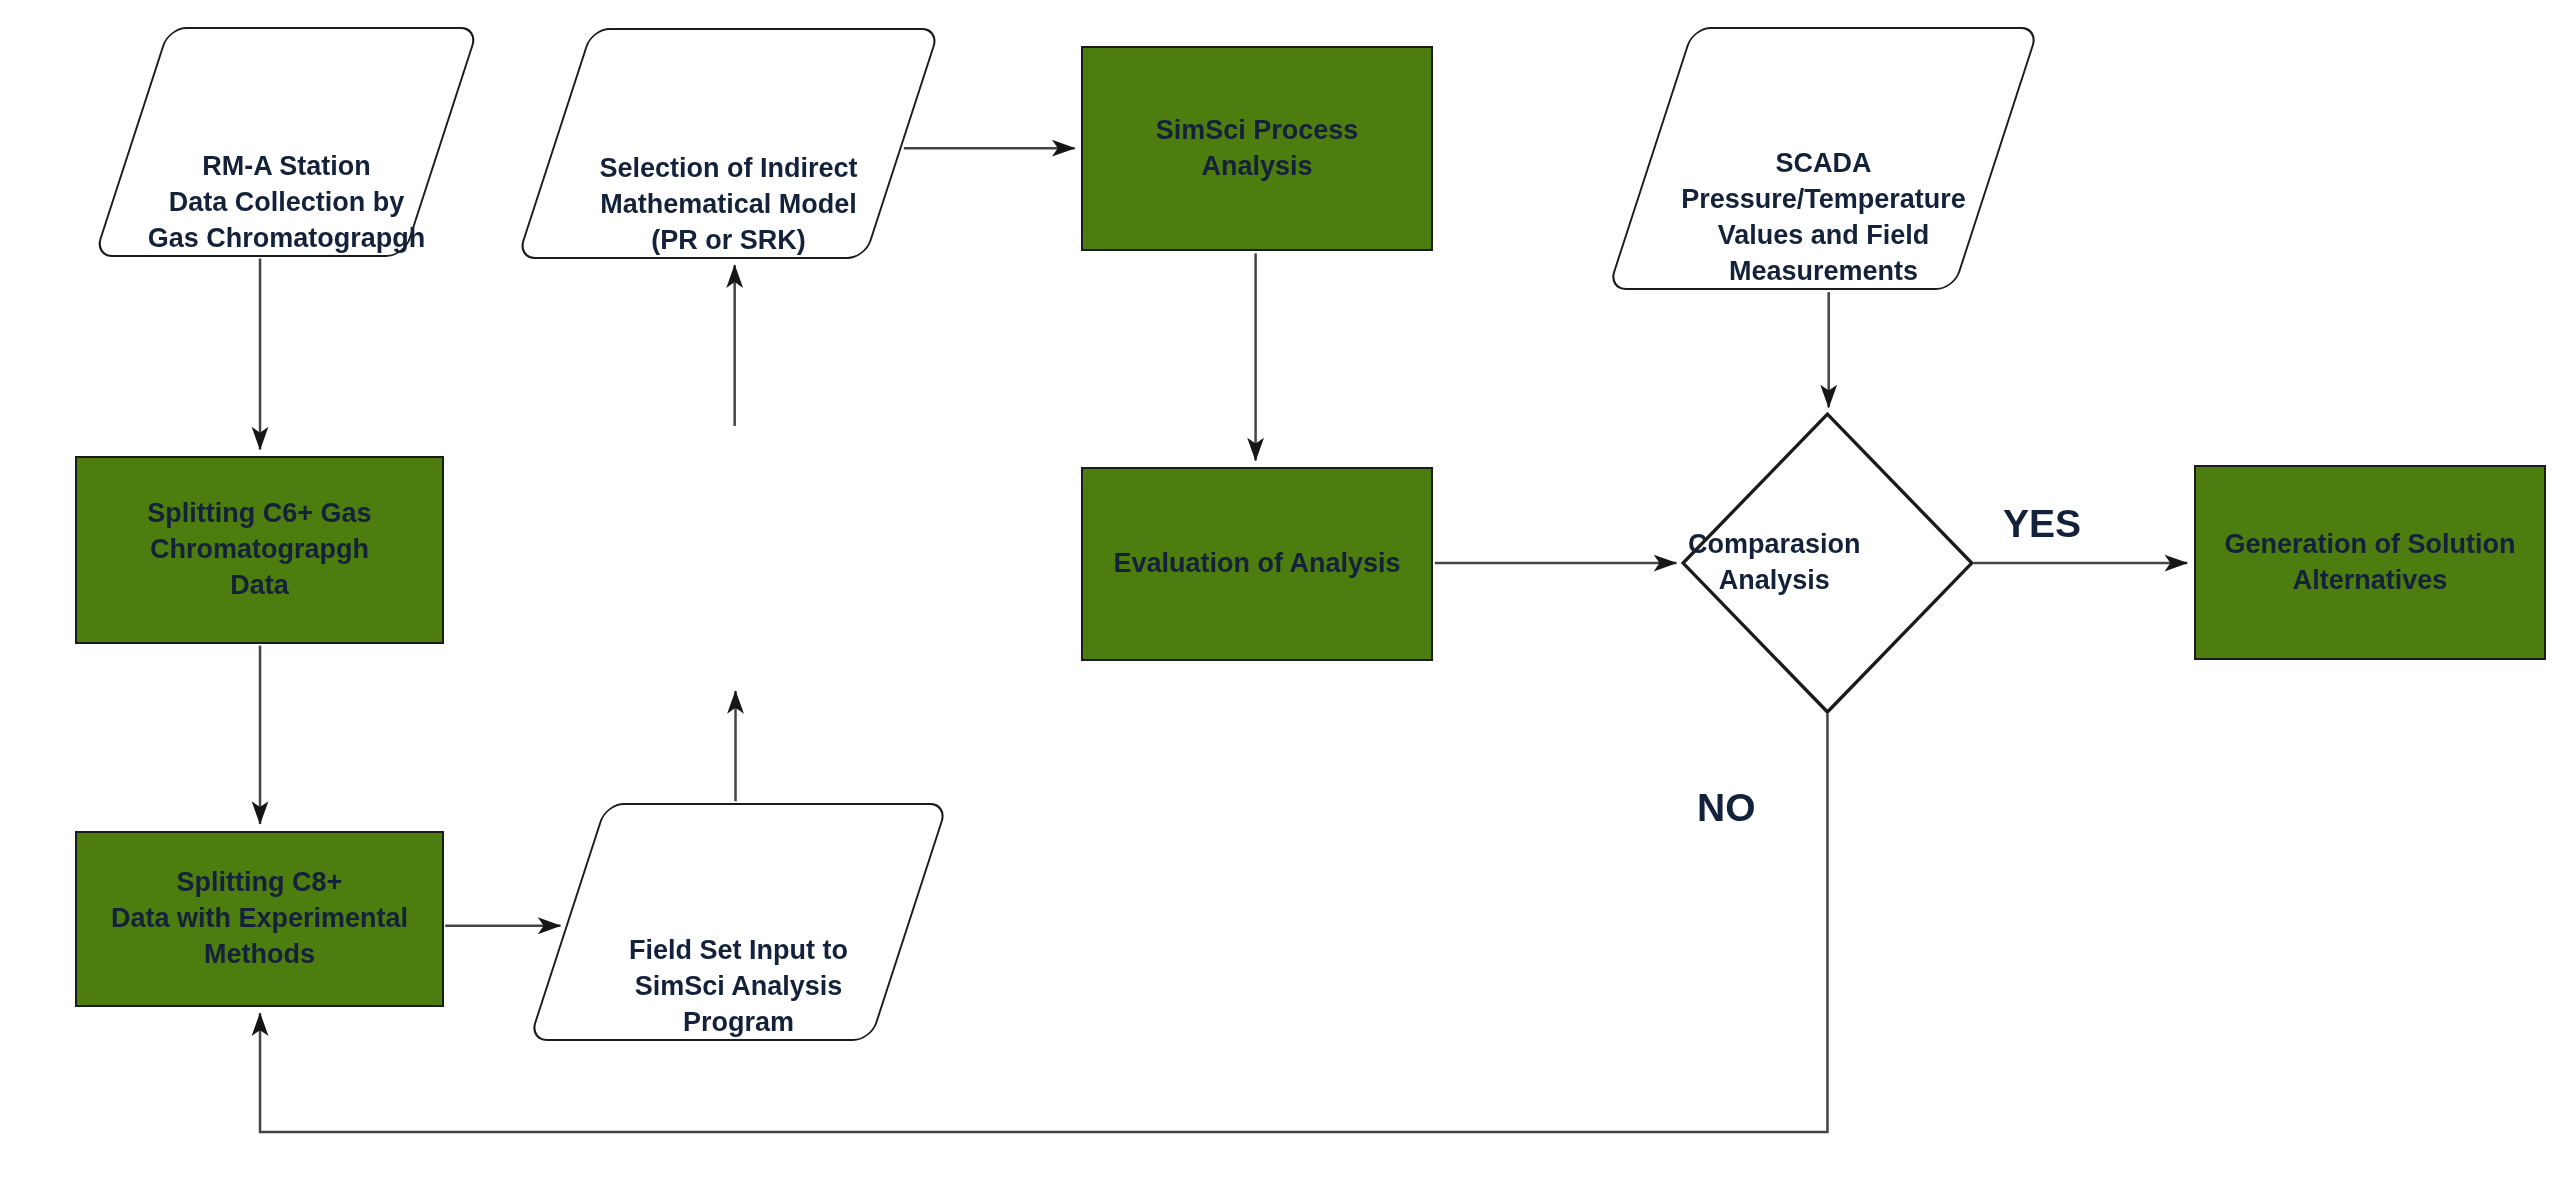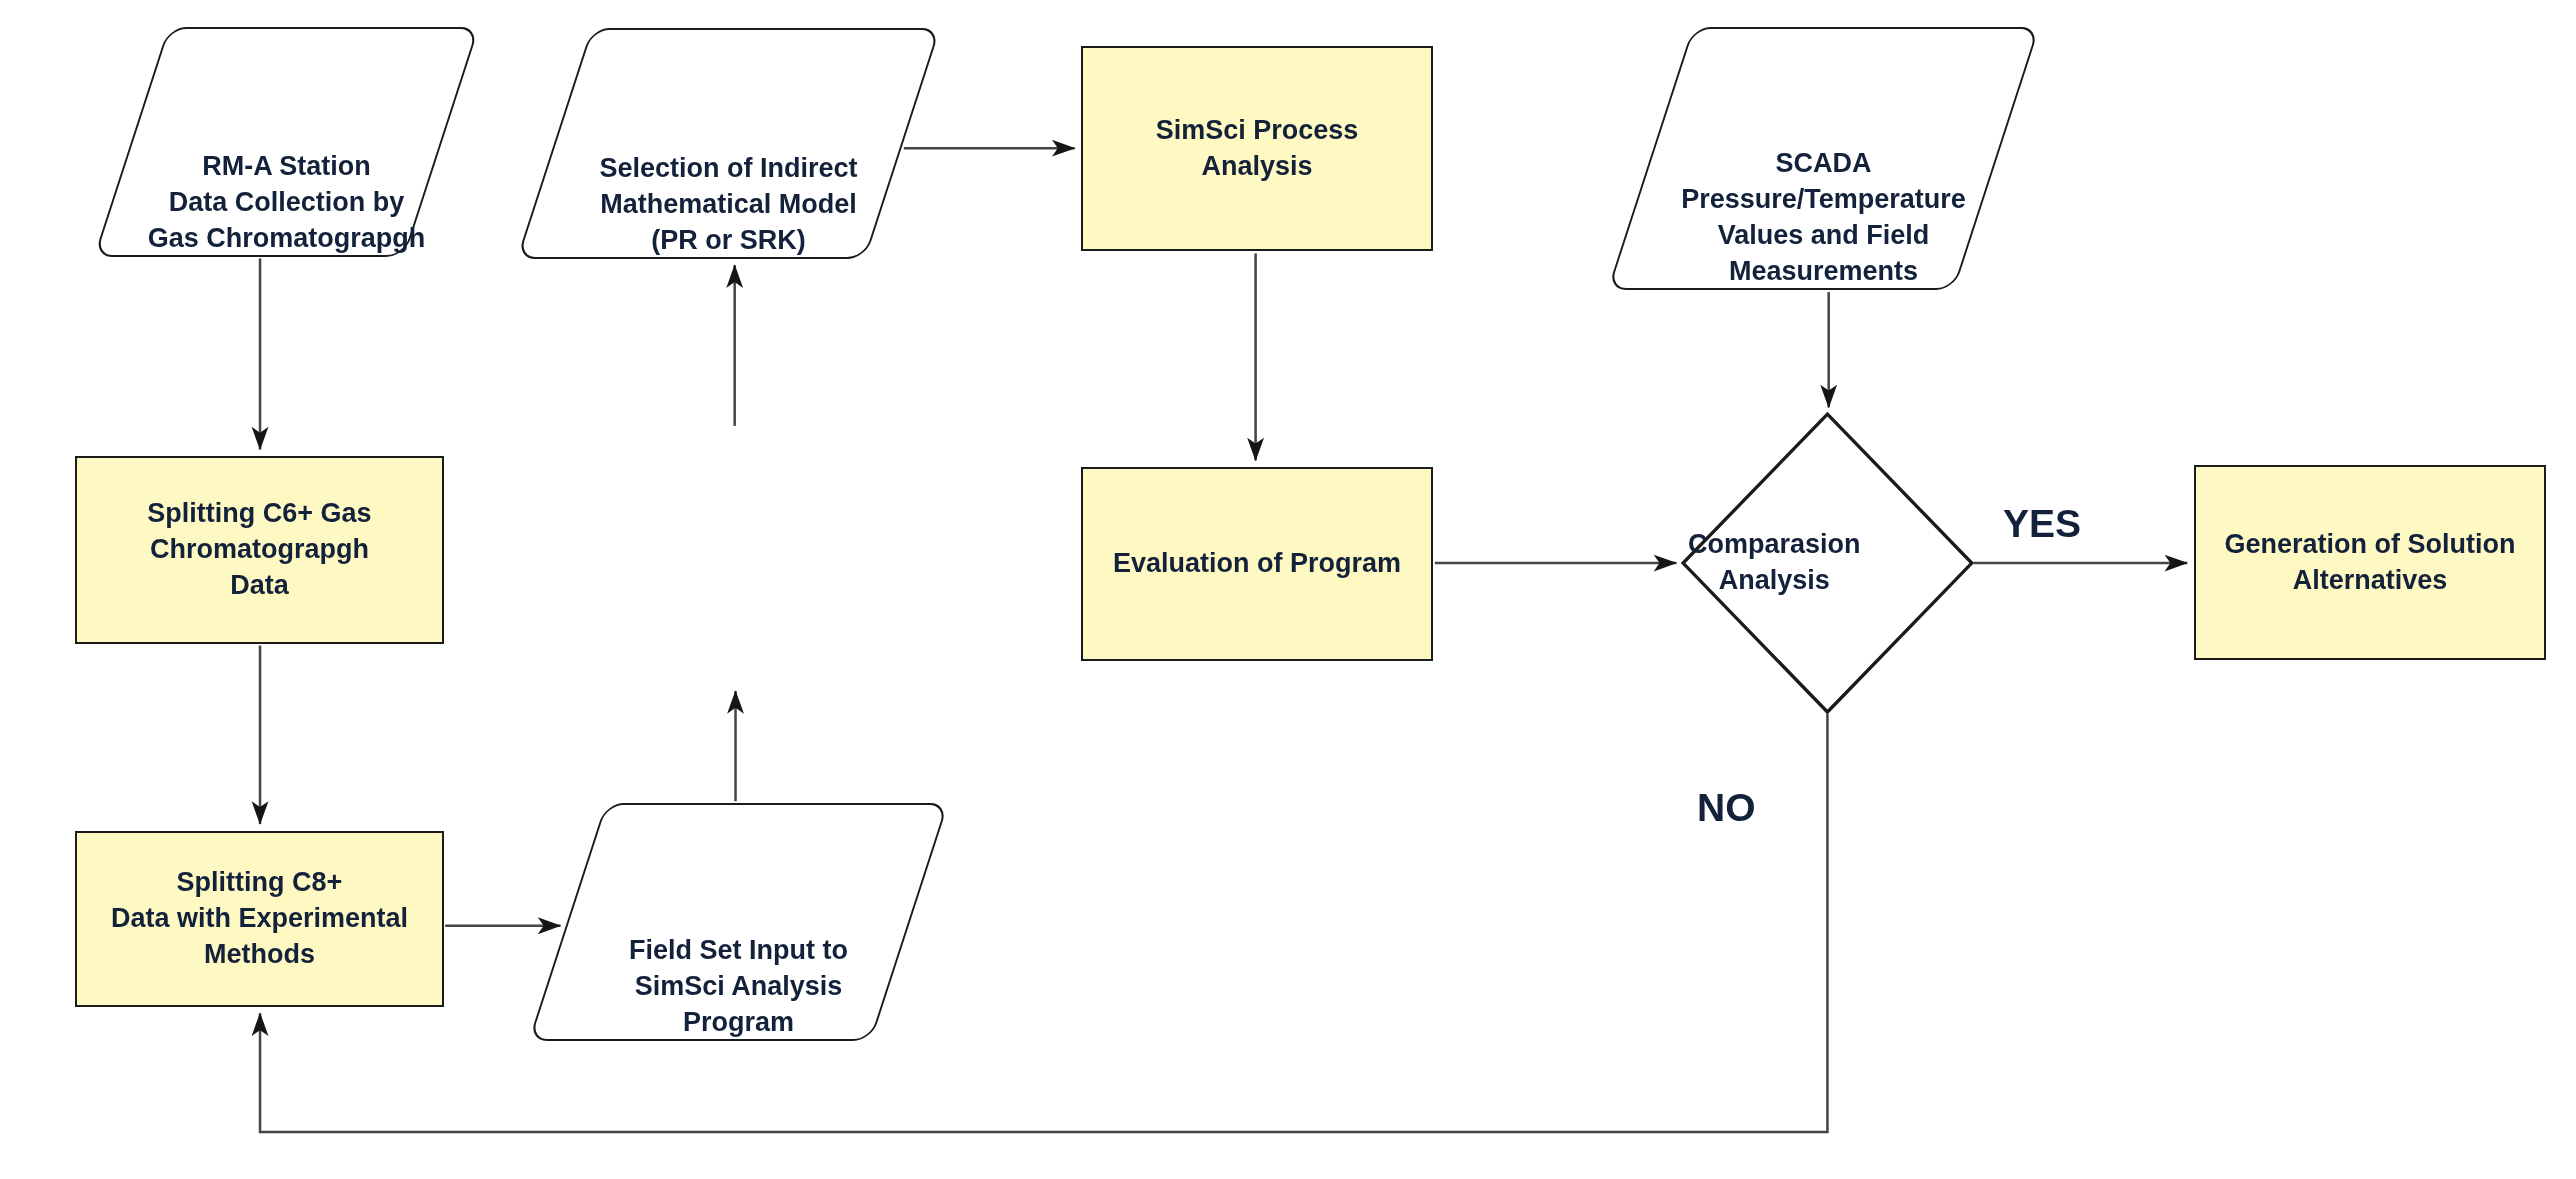--- a/index.html
+++ b/index.html
@@ -14,21 +14,21 @@
     width:2576px;height:1180px;
     background:var(--bg);
     font-family:"Liberation Sans","DejaVu Sans",sans-serif;
     font-weight:bold;
     overflow:hidden;
   }
   
   .rect{
     position:absolute;
     border:2.9px solid var(--border);
-    background:#fef9c3;
+    background:#4d7c0f;
     display:flex;align-items:center;justify-content:center;
     box-sizing:border-box;
     z-index:1;
   }
   
   .para{
     position:absolute;
     display:flex;align-items:flex-end;justify-content:center;
     z-index:1;
   }
@@ -104,21 +104,21 @@
   </div>
 
   <div class="rect" style="left:75px;top:456px;width:369px;height:188px">
     <div class="nlabel">Splitting C6+ Gas
 Chromatograpgh
 Data</div>
   </div>
 
 
   <div class="rect" style="left:1081px;top:467px;width:352px;height:194px">
-    <div class="nlabel">Evaluation of Program</div>
+    <div class="nlabel">Evaluation of Analysis</div>
   </div>
 
   <div class="rect" style="left:2194px;top:465px;width:352px;height:195px">
     <div class="nlabel">Generation of Solution
 Alternatives</div>
   </div>
 
   <div class="rect" style="left:75px;top:831px;width:369px;height:176px">
     <div class="nlabel">Splitting C8+
 Data with Experimental

